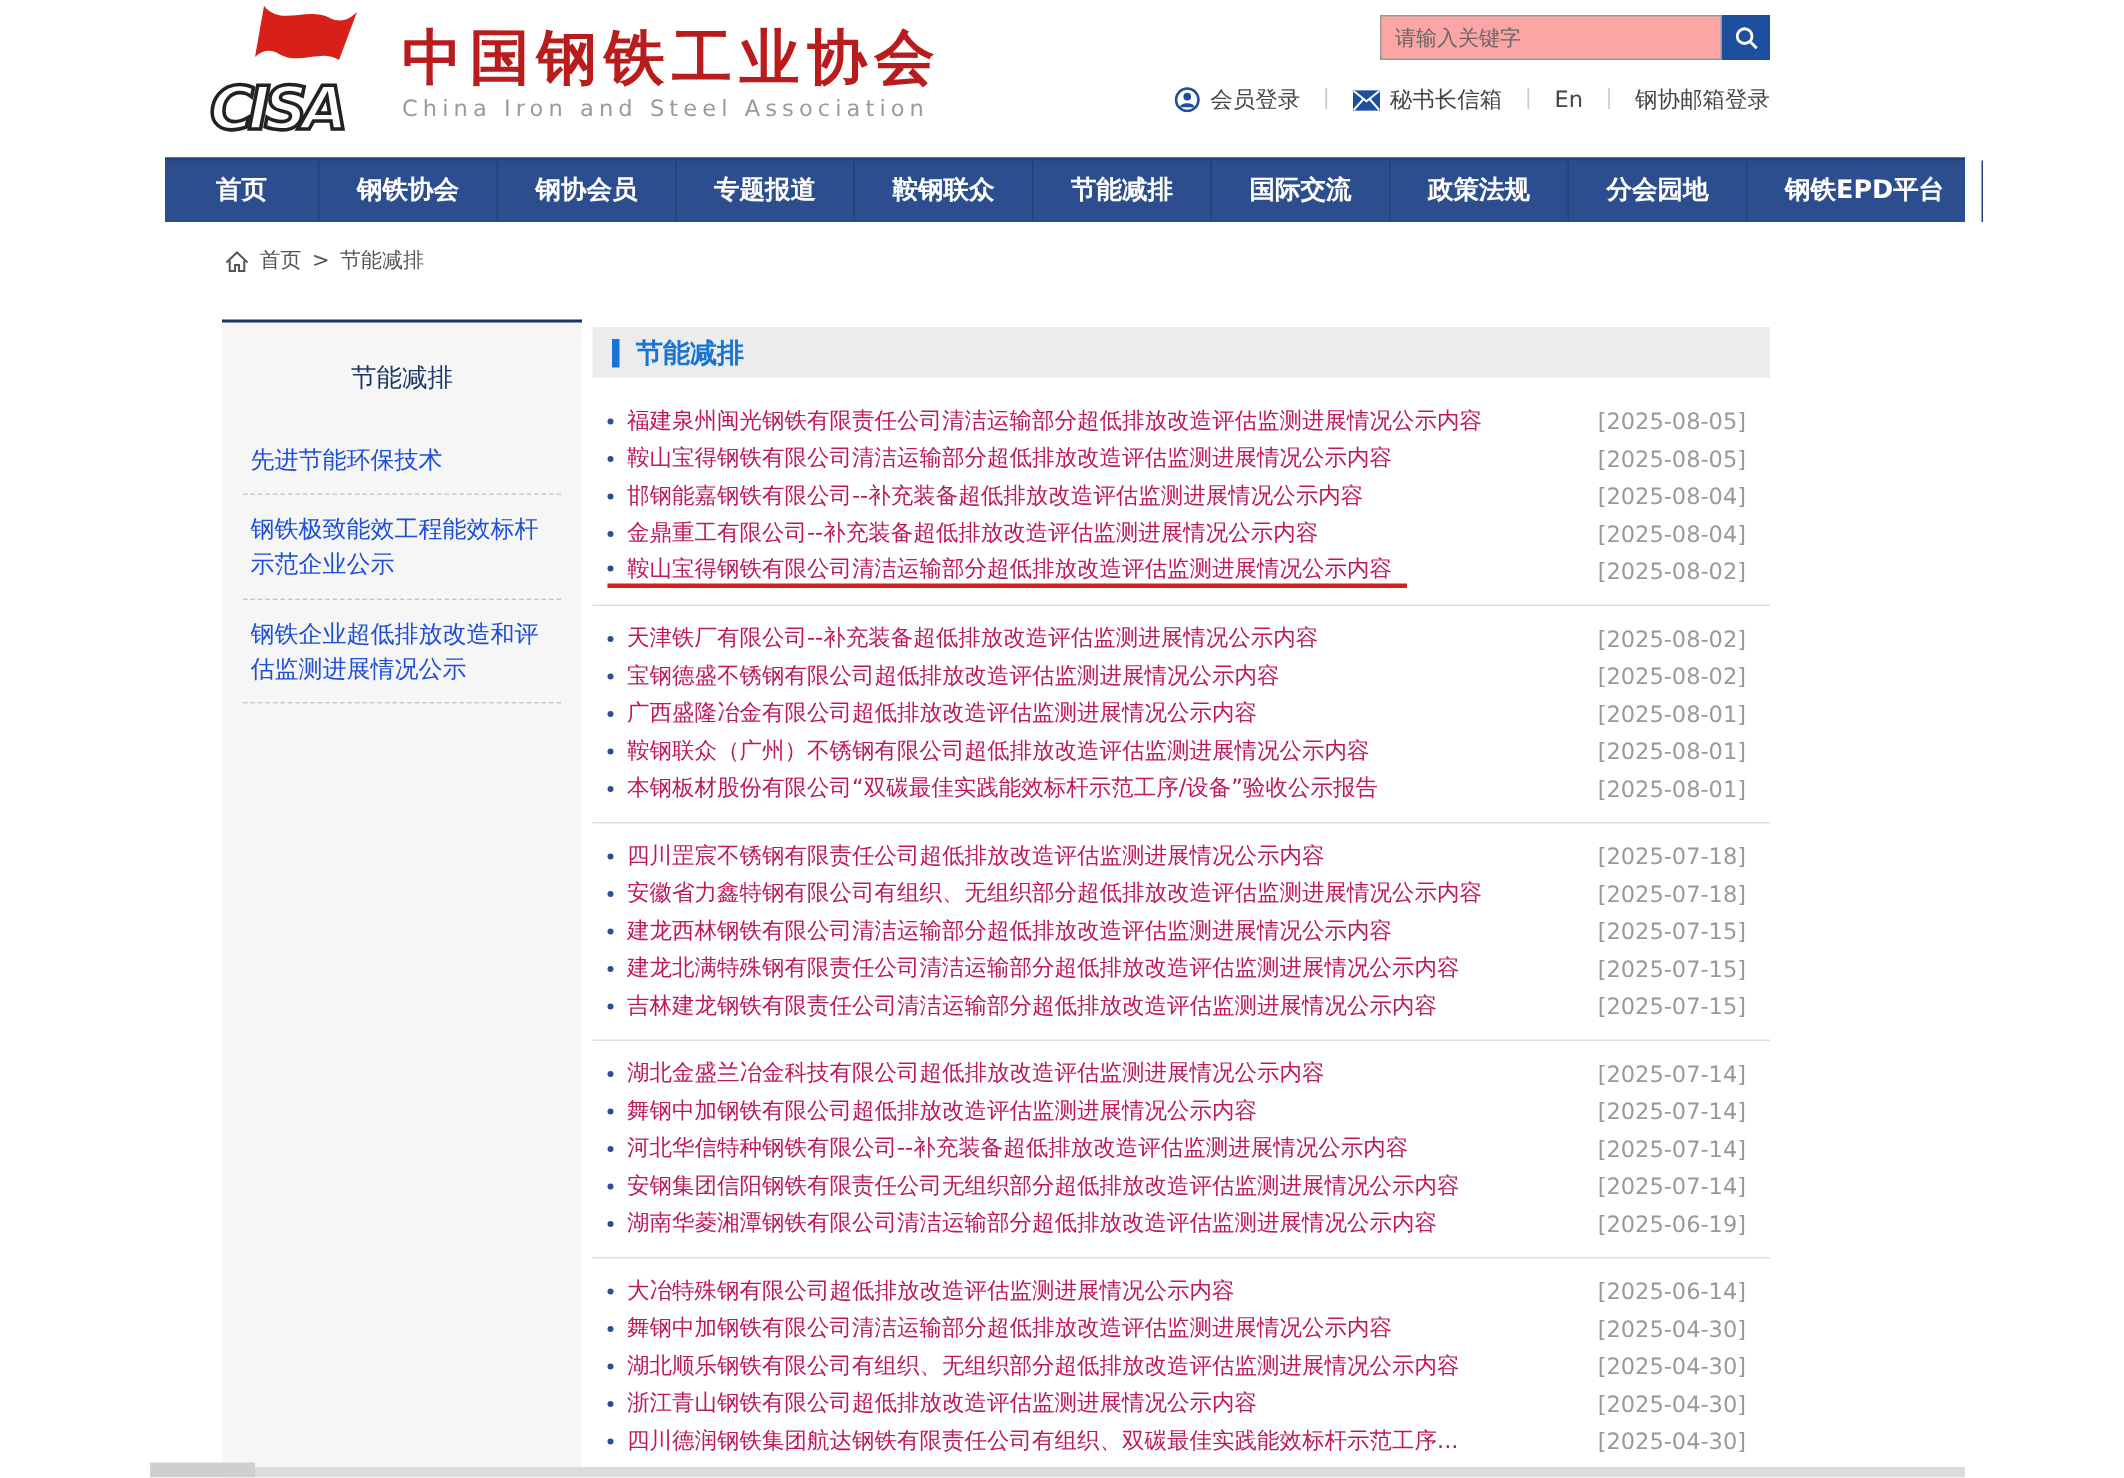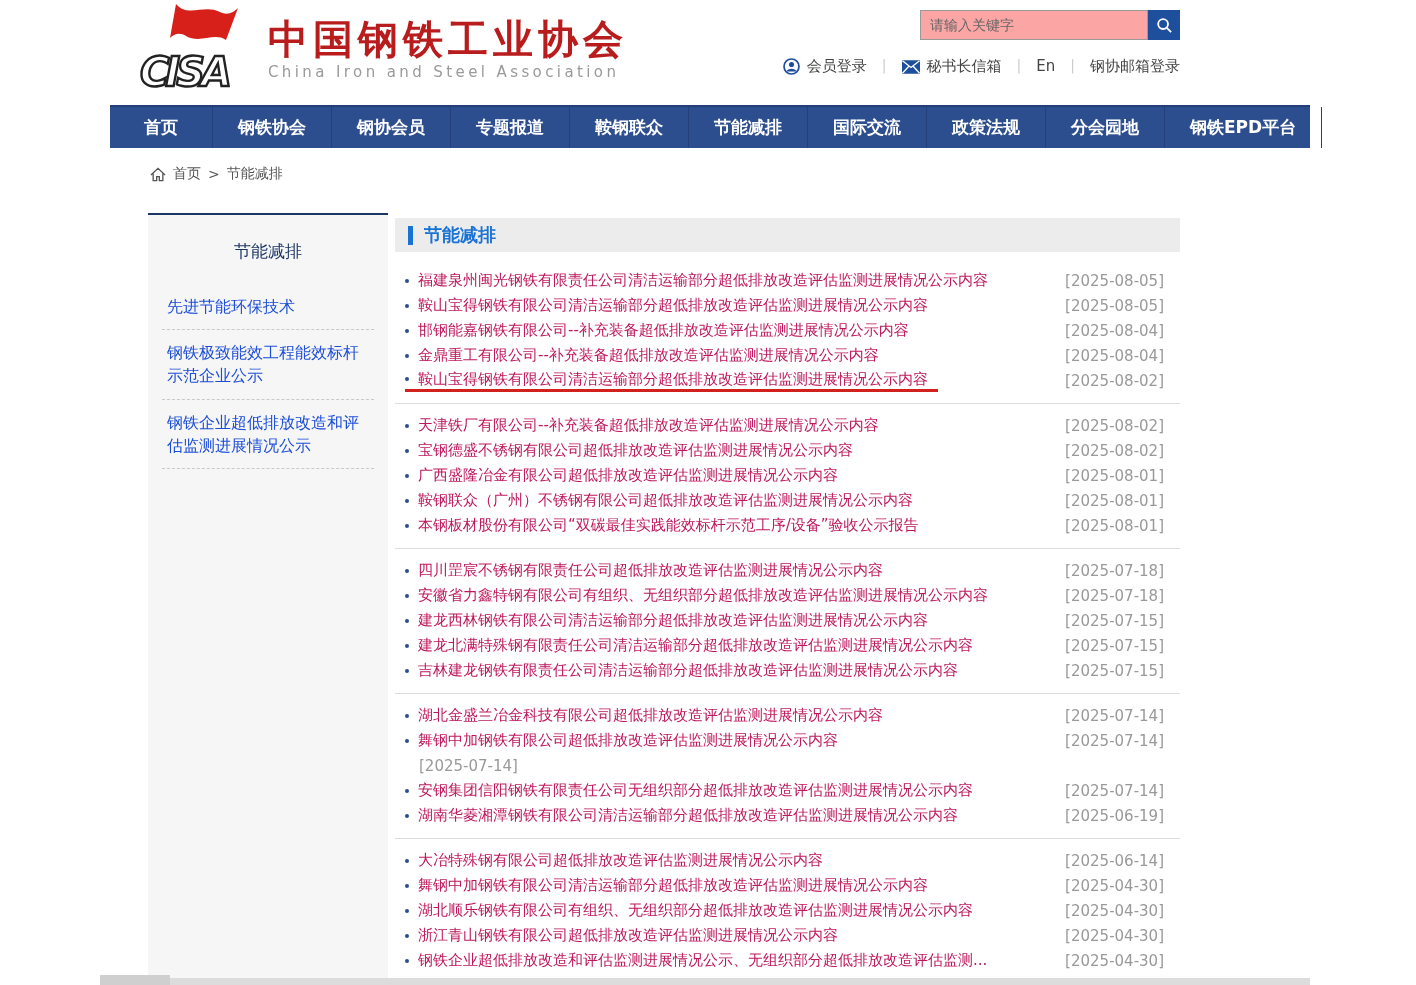--- a/index.html
+++ b/index.html
@@ -289,20 +289,24 @@
 
   <li class="article-row">
     <a class="article-left">
       <span class="bullet"></span>
       <span class="article-title">舞钢中加钢铁有限公司超低排放改造评估监测进展情况公示内容</span>
     </a>
     <span class="article-date">[2025-07-14]</span>
   </li>
 
   <li class="article-row">
+    <a class="article-left">
+      <span class="bullet"></span>
+      <span class="article-title">河北华信特种钢铁有限公司--补充装备超低排放改造评估监测进展情况公示内容</span>
+    </a>
     <span class="article-date">[2025-07-14]</span>
   </li>
 
   <li class="article-row">
     <a class="article-left">
       <span class="bullet"></span>
       <span class="article-title">安钢集团信阳钢铁有限责任公司无组织部分超低排放改造评估监测进展情况公示内容</span>
     </a>
     <span class="article-date">[2025-07-14]</span>
   </li>
@@ -344,21 +348,21 @@
     <a class="article-left">
       <span class="bullet"></span>
       <span class="article-title">浙江青山钢铁有限公司超低排放改造评估监测进展情况公示内容</span>
     </a>
     <span class="article-date">[2025-04-30]</span>
   </li>
 
   <li class="article-row">
     <a class="article-left">
       <span class="bullet"></span>
-      <span class="article-title">钢铁企业超低排放改造和评估监测进展情况公示、无组织部分超低排放改造评估监测...</span>
+      <span class="article-title">四川德润钢铁集团航达钢铁有限责任公司有组织、双碳最佳实践能效标杆示范工序...</span>
     </a>
     <span class="article-date">[2025-04-30]</span>
   </li>
 </ul>
     </div>
 </div>
 
 <div class="footer-strip-left"></div>
 <div class="footer-strip"></div>
 

